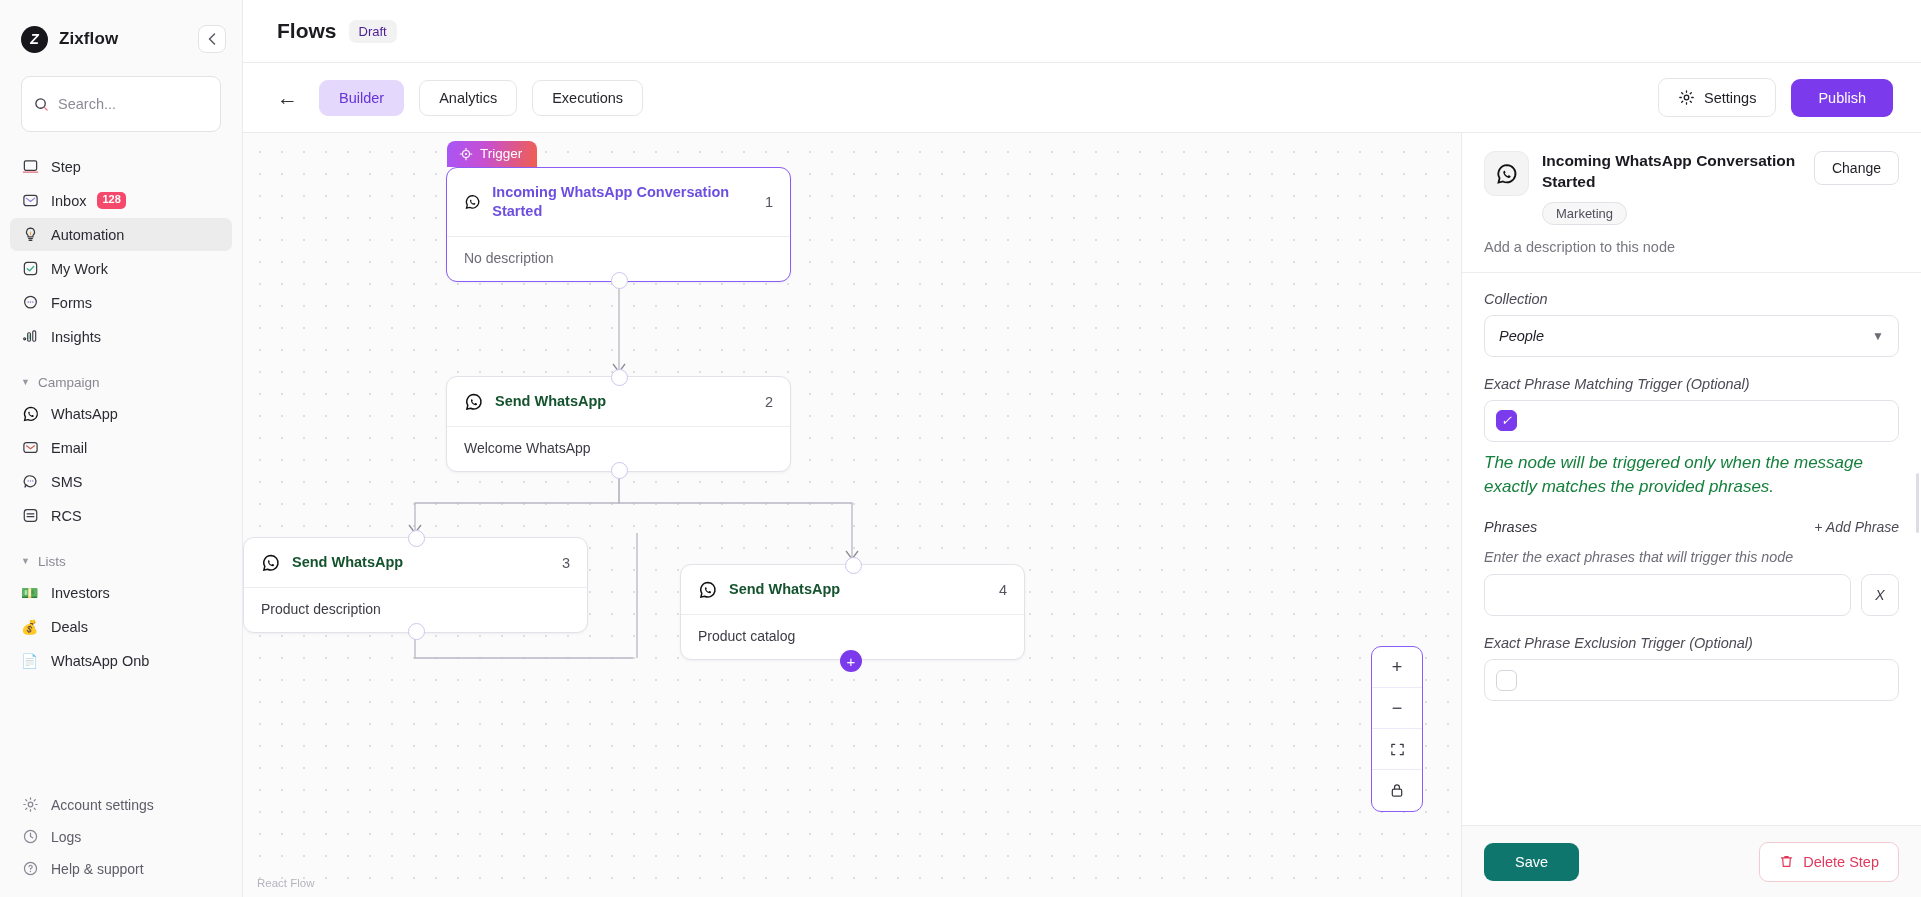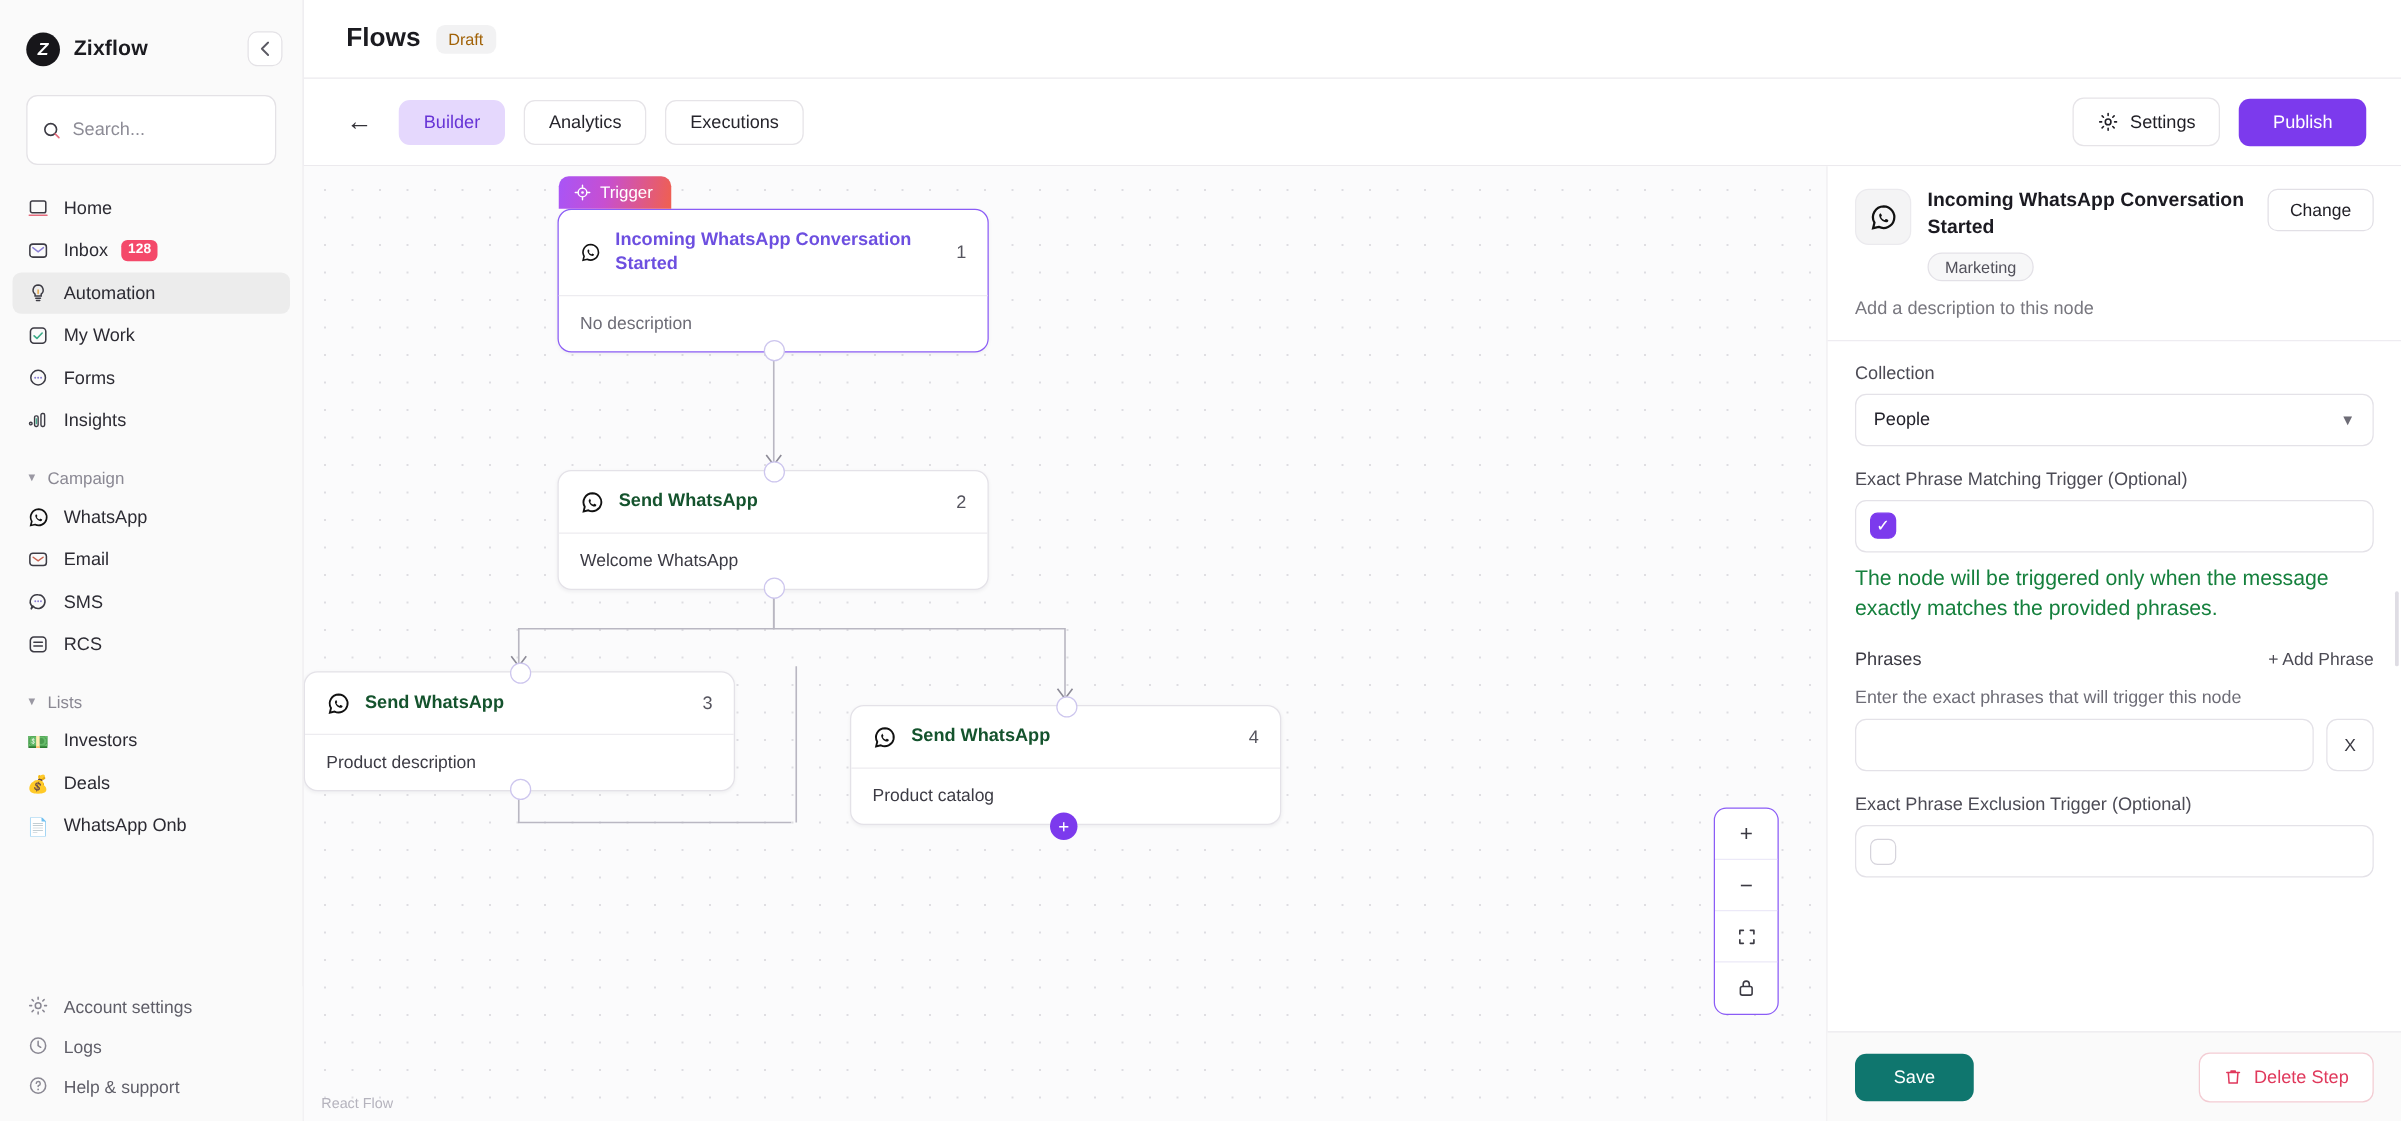--- a/index.html
+++ b/index.html
@@ -76,21 +76,21 @@
   .sidebar-bottom .nav-item { color: #5e5d67; font-size: 14px; height: 31px; }
 
   
   .main { flex: 1; display: flex; flex-direction: column; min-width: 0; background:#fff; }
   .topbar {
     height: 63px; display: flex; align-items: center; gap: 12px;
     padding: 0 34px; border-bottom: 1px solid #eceaee;
   }
   .page-title { font-size: 21px; font-weight: 700; color: #1b1b20; }
   .draft-chip {
-    background: #f2f2f3; color: #a16207; font-size: 13px;
+    background: #f2f2f3; color: #4c1d95; font-size: 13px;
     padding: 4px 10px; border-radius: 7px;
   }
   .toolbar {
     height: 70px; display: flex; align-items: center; gap: 15px;
     padding: 0 28px 0 34px; border-bottom: 1px solid #eceaee;
   }
   .back-arrow { font-size: 21px; color: #343339; cursor: pointer; padding-right: 6px; }
   .tab {
     border: 1px solid #e6e4e8; background: #fff; border-radius: 9px;
     padding: 9px 19px; font-size: 14.5px; color: #26252c; cursor: pointer;
@@ -181,21 +181,21 @@
     display: inline-block; margin-top: 9px;
     border: 1px solid #e3e1e7; background: #f7f7f8; color: #52515b;
     font-size: 13px; padding: 3px 13px; border-radius: 13px;
   }
   .btn-change {
     margin-left: auto; border: 1px solid #e2e0e6; background: #fff;
     border-radius: 8px; padding: 8px 17px; font-size: 14px;
     color: #1f1e25; cursor: pointer; white-space: nowrap;
   }
   .panel-desc { margin-top: 14px; font-size: 14.5px; color: #78777f; }
-  .panel-body { flex: 1; overflow: hidden; padding: 18px 22px 0; position: relative; }
+  .panel-body { flex: 1; overflow: hidden; padding: 18px 22px 0; position: relative; font-style: italic; }
   .field-label { font-size: 14.5px; color: #4c4b55; margin-bottom: 8px; }
   .field-label.strong { color: #3a3942; }
   .select-box {
     height: 42px; border: 1px solid #e4e2e8; border-radius: 9px;
     display: flex; align-items: center; padding: 0 14px;
     font-size: 14.5px; color: #22212a; cursor: pointer;
   }
   .select-box .cv { margin-left: auto; color: #6d6c76; font-size: 12px; }
   .fieldset { margin-bottom: 19px; }
   .check-box-wrap {
@@ -265,21 +265,21 @@
     </div>
 
     <nav class="nav">
       <div class="nav-item">
         <span class="nav-ico">
           <svg width="17" height="17" viewBox="0 0 18 18">
               <rect x="2.5" y="3" width="13" height="10" rx="1.5" fill="none" stroke="#3c3b44" stroke-width="1.3"></rect>
               <path d="M1.5 15h15" stroke="#e46b7d" stroke-width="1.3" stroke-linecap="round"></path>
             </svg>
         </span>
-        <span>Home</span>
+        <span>Step</span>
       </div>
 
       <div class="nav-item">
         <span class="nav-ico">
           <svg width="17" height="17" viewBox="0 0 18 18">
               <rect x="2" y="3.5" width="14" height="11" rx="2.5" fill="none" stroke="#3c3b44" stroke-width="1.3"></rect>
               <path d="M4.5 6.5 9 10l4.5-3.5" fill="none" stroke="#8b7fd4" stroke-width="1.3" stroke-linecap="round"></path>
             </svg>
         </span>
         <span>Inbox</span>

